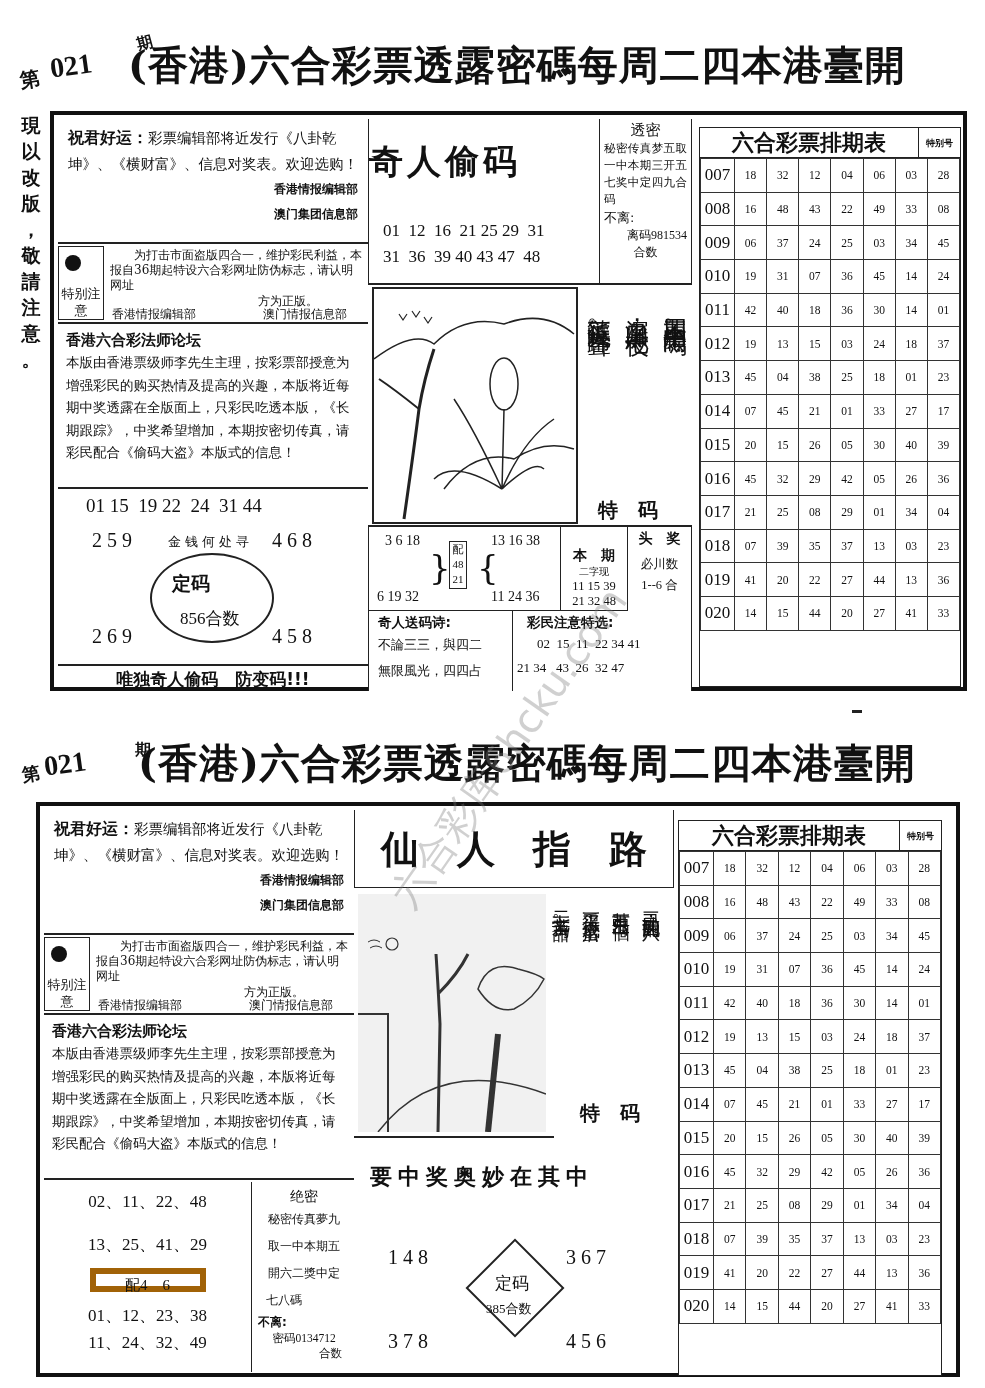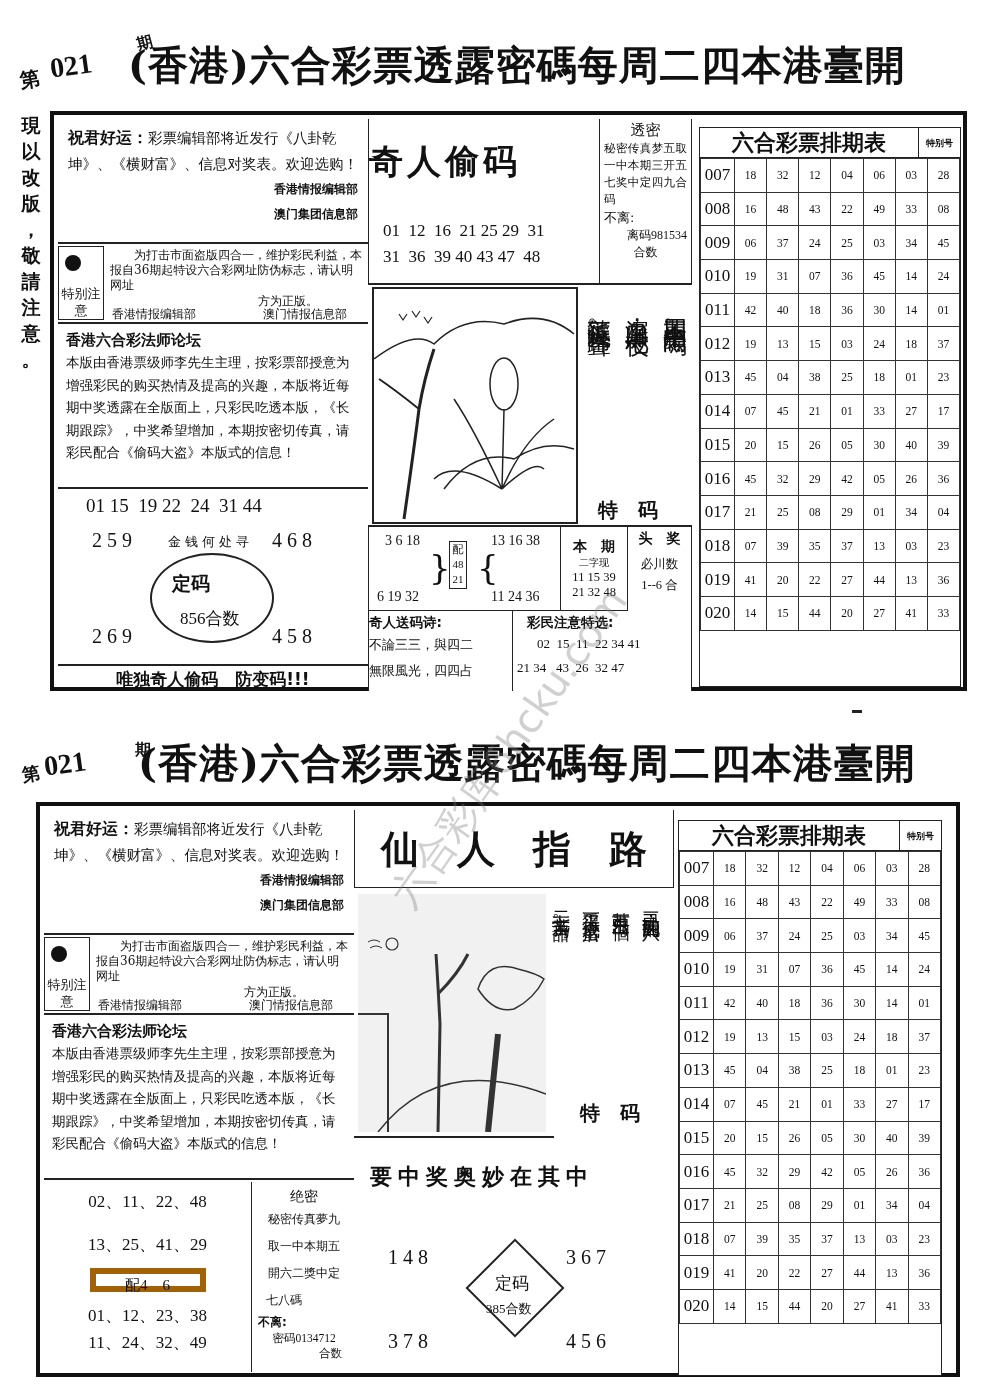--- a/index.html
+++ b/index.html
@@ -128,31 +128,31 @@
       <div>配</div>
       <div class="num">48</div>
       <div class="num">21</div>
     </div>
     <div class="abs" style="left:60px;top:20px;font-size:34px;line-height:40px">}</div>
     <div class="abs" style="left:108px;top:20px;font-size:34px;line-height:40px">{</div>
     <div class="abs num" style="left:122px;top:6px;font-size:14px">13 16 38</div>
     <div class="abs num" style="left:122px;top:62px;font-size:14px">11 24 36</div>
   </div>
   <div class="box" style="left:507px;top:410px;width:67px;height:86px;border-width:2px 1.5px 1.5px 0;text-align:center">
-    <div class="sans bold" style="font-size:14px;margin-top:11px;white-space:pre">本　期</div>
+    <div class="sans bold" style="font-size:14px;margin-top:20px;white-space:pre">本　期</div>
     <div style="font-size:10px">二字现</div>
     <div class="num" style="font-size:12.5px">11 15 39</div>
     <div class="num" style="font-size:12.5px">21 32 48</div>
   </div>
   <div class="box" style="left:574px;top:410px;width:64px;height:96px;border-width:2px 1.5px 1.5px 0;text-align:center">
     <div class="sans bold" style="font-size:14px;margin-top:3px;white-space:pre">头　奖</div>
     <div style="font-size:12.5px;margin-top:8px">必川数</div>
     <div class="num" style="font-size:12.5px;margin-top:4px">1--6 合</div>
   </div>
-  <div class="box" style="left:314px;top:496px;width:145px;height:80px;border-width:0 1.5px 0 1.5px;padding:3px 0">
+  <div class="box" style="left:314px;top:496px;width:145px;height:80px;border-width:0 1.5px 0 1.5px;padding:3px 9px">
     <div class="sans bold" style="font-size:13.5px">奇人送码诗:</div>
     <div style="font-size:13px;margin-top:4px">不論三三，與四二</div>
     <div style="font-size:13px;margin-top:8px">無限風光，四四占</div>
   </div>
   <div class="box" style="left:459px;top:496px;width:179px;height:80px;border-width:0 1.5px 0 0;padding:3px 4px">
     <div class="sans bold" style="font-size:13.5px;margin-left:10px">彩民注意特选:</div>
     <div class="num" style="font-size:13px;margin:4px 0 0 20px;white-space:pre">02  15  11  22 34 41</div>
     <div class="num" style="font-size:13px;margin-top:8px;white-space:pre">21 34   43  26  32 47</div>
   </div>
 

